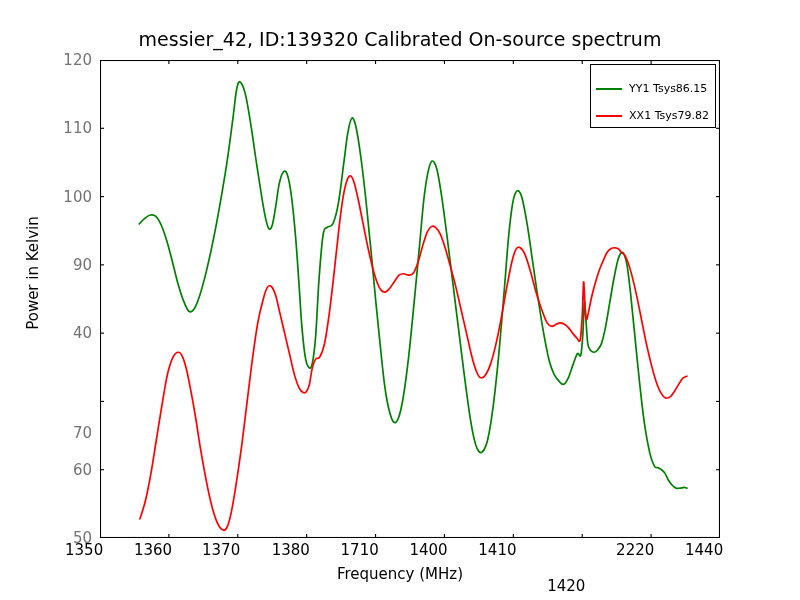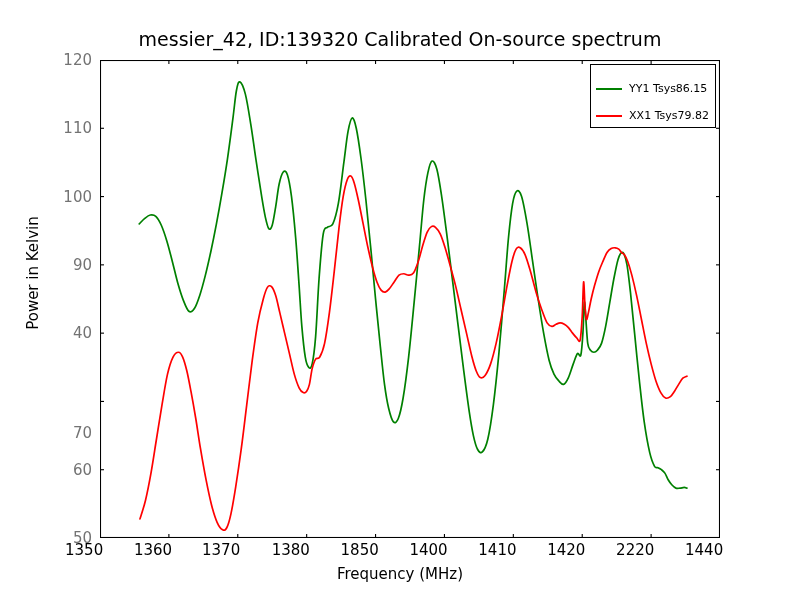--- a/index.html
+++ b/index.html
@@ -102,24 +102,24 @@
         <span class="legend-text">XX1 Tsys79.82</span>
       </div>
     </div>
   </div>
 
   <div id="tick-labels-x">
       <div class="xtick-label" style="left: 65px;">1350</div>
       <div class="xtick-label" style="left: 133.889px;">1360</div>
       <div class="xtick-label" style="left: 202px;">1370</div>
       <div class="xtick-label" style="left: 271.667px;">1380</div>
-      <div class="xtick-label" style="left: 340.556px;">1850</div>
+      <div class="xtick-label" style="left: 340.556px;">1710</div>
       <div class="xtick-label" style="left: 409.444px;">1400</div>
       <div class="xtick-label" style="left: 478.333px;">1410</div>
-      <div class="xtick-label" style="left: 547.222px;">1420</div>
+      <div class="xtick-label" style="left: 547.222px; margin-top: 36px;">1420</div>
       <div class="xtick-label" style="left: 616.111px;">2220</div>
       <div class="xtick-label" style="left: 685px;">1440</div>
     </div>
   <div id="tick-labels-y">
       <div class="ytick-label" style="left: 32px; top: 529px;">50</div>
       <div class="ytick-label" style="left: 32px; top: 460.714px;">60</div>
       <div class="ytick-label" style="left: 32px; top: 392.429px; margin-top: 32px;">70</div>
       <div class="ytick-label" style="left: 32px; top: 324.143px;">40</div>
       <div class="ytick-label" style="left: 32px; top: 255.857px;">90</div>
       <div class="ytick-label" style="left: 32px; top: 187.571px;">100</div>

